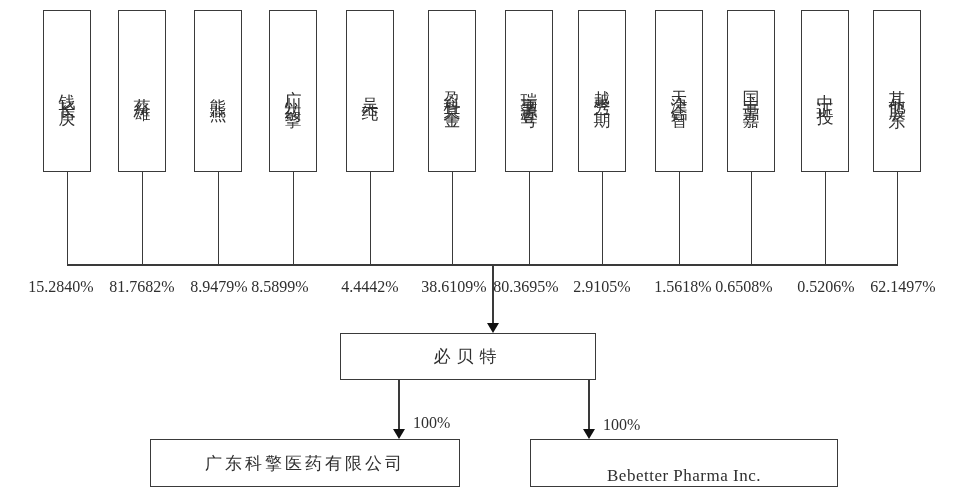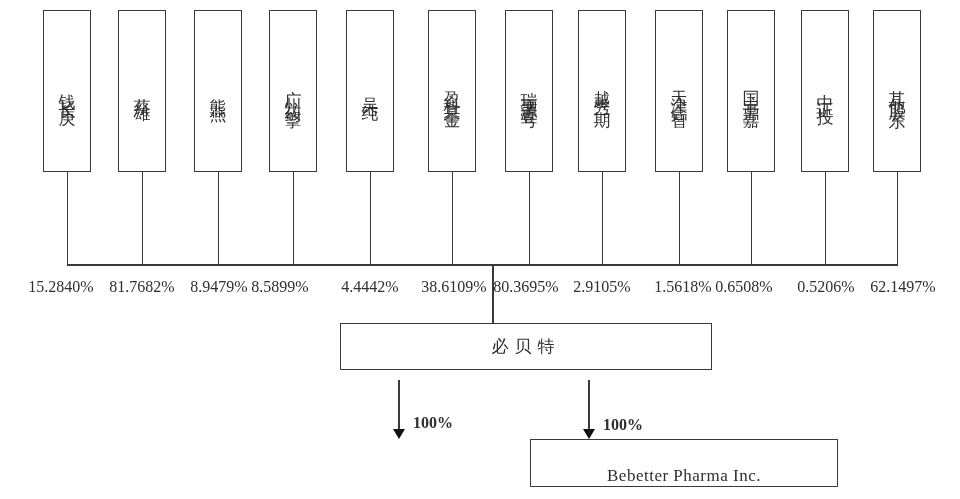--- a/index.html
+++ b/index.html
@@ -68,21 +68,20 @@
     align-items: center;
     justify-content: center;
     font-size: 17px;
     letter-spacing: 3px;
   }
   .own-label {
     position: absolute;
     font-size: 16px;
     white-space: nowrap;
     color: #2f2f2f;
-    font-weight: bold;
   }
   .en { letter-spacing: 0.5px; align-items: flex-end; }
 </style>
 </head>
 <body>
 
 <div class="canvas">
 
   <div class="sh-box" style="left:43px">
       <span class="sh-name">钱长庚</span>
@@ -145,29 +144,32 @@
   <div class="pct" style="left:526px">80.3695%</div>
   <div class="pct" style="left:602px">2.9105%</div>
   <div class="pct" style="left:683px">1.5618%</div>
   <div class="pct" style="left:744px">0.6508%</div>
   <div class="pct" style="left:826px">0.5206%</div>
   <div class="pct" style="left:903px">62.1497%</div>
 
   <div class="vline" style="left:492.25px;top:264px;height:60px"></div>
   <div class="arrow-head" style="left:493px;top:323px"></div>
 
-  <div class="company-box" style="left:340px;top:323px;width:372px;height:47px">
+  <div class="company-box" style="left:340px;top:333px;width:256px;height:47px">
     <span style="letter-spacing:6px">必贝特</span>
   </div>
 
   <div class="vline" style="left:398.25px;top:380px;height:50px"></div>
   <div class="arrow-head" style="left:399px;top:429px"></div>
   <div class="own-label" style="left:413px;top:414px">100%</div>
 
   <div class="vline" style="left:588.25px;top:380px;height:50px"></div>
   <div class="arrow-head" style="left:589px;top:429px"></div>
   <div class="own-label" style="left:603px;top:416px">100%</div>
 
+  <div class="company-box" style="left:150px;top:439px;width:310px;height:48px">
+    <span>广东科擎医药有限公司</span>
+  </div>
   <div class="company-box en" style="left:530px;top:439px;width:308px;height:48px;letter-spacing:0.5px">
     <span>Bebetter Pharma Inc.</span>
   </div>
 
 </div>
 
 </body></html>

